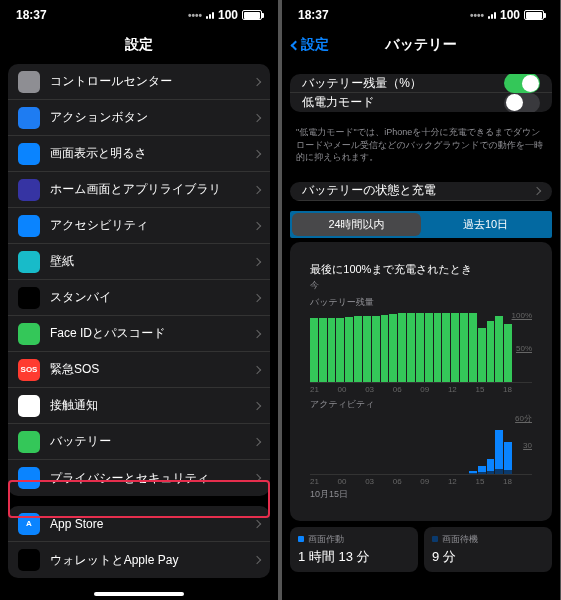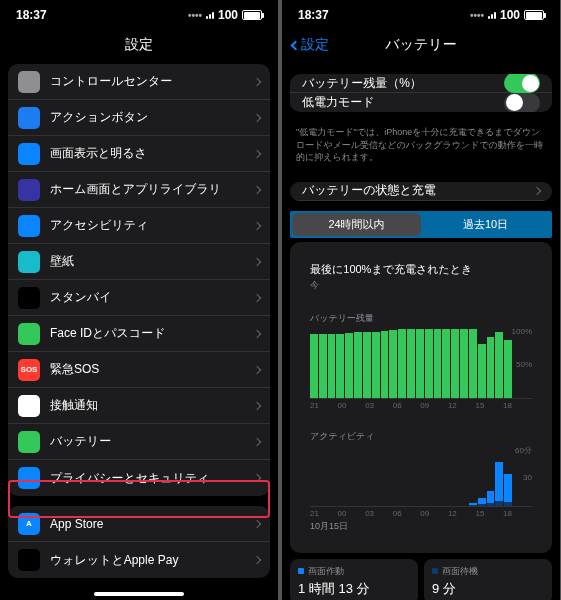--- a/index.html
+++ b/index.html
@@ -1,20 +1,20 @@
 <!DOCTYPE html>
 <html><head>
 <meta charset="utf-8">
 <style>
   * { margin: 0; padding: 0; box-sizing: border-box; font-family: -apple-system, "Hiragino Sans", sans-serif; }
   body { background: #555; display: flex; gap: 4px; width: 561px; height: 600px; }
   .phone { width: 278px; height: 100%; background: #000; color: #fff; overflow: hidden; position: relative; display:flex; flex-direction:column;}
   .status-bar { height: 30px; display: flex; justify-content: space-between; align-items: center; padding: 0 16px; font-size: 12px; font-weight:600;}
   .status-right { display: flex; align-items: center; gap: 4px; }
-  .header { text-align: center; font-size: 14px; font-weight: 400; padding: 6px 0 10px; position:relative;}
+  .header { text-align: center; font-size: 14px; font-weight: 700; padding: 6px 0 10px; position:relative;}
   .back { position:absolute; left:10px; top:6px; color:#0a84ff; font-size:14px; display:flex; align-items:center; gap:2px;}
   .chev-left { display:inline-block; width:7px; height:7px; border-left:2px solid #0a84ff; border-bottom:2px solid #0a84ff; transform:rotate(45deg);}
   .content { flex:1; overflow:hidden;}
   .group { margin: 10px 8px; background:#1c1c1e; border-radius:10px; overflow:hidden;}
   .row { display:flex; align-items:center; height:36px; padding:0 10px; border-bottom:0.5px solid #333; gap:10px; position:relative;}
   .row:last-child { border-bottom:none;}
   .icon { width:22px; height:22px; border-radius:5px; display:flex; align-items:center; justify-content:center; font-size:12px; flex-shrink:0;}
   .label { font-size:12px; flex:1; white-space:nowrap; overflow:hidden; text-overflow:ellipsis;}
   .chev { width:6px; height:6px; border-top:1.5px solid #666; border-right:1.5px solid #666; transform:rotate(45deg);}
   .highlight { position:absolute; border:2px solid #e62e4d; border-radius:4px; pointer-events:none;}
@@ -27,25 +27,25 @@
   .knob{width:17px;height:17px;background:#fff;border-radius:50%;position:absolute;top:1.5px;}
   .toggle.on .knob{right:1.5px;}
   .toggle.off .knob{left:1.5px;}
   .footnote{font-size:9px;color:#8e8e93;padding:4px 14px 8px;line-height:1.4;}
   .seg{display:flex;margin:10px 8px 4px;background:#0369a1;border-radius:2px;padding:2px;font-size:11px;}
   .seg div{flex:1;text-align:center;padding:4px 0;border-radius:6px;}
   .seg .active{background:#48484a;}
   .chart-box{margin:0 8px;background:#1c1c1e;border-radius:10px;padding:20px;}
   .chart-title{font-size:11px;margin-bottom:2px;}
   .chart-sub{font-size:9px;color:#8e8e93;}
-  .section-label{font-size:9px;color:#8e8e93;margin-top:20px;}
+  .section-label{font-size:9px;color:#8e8e93;margin-top:4px;}
   .chart{position:relative;height:70px;margin-top:4px;border-bottom:0.5px solid #333;}
   .bars{position:absolute;bottom:0;left:0;right:20px;height:100%;display:flex;align-items:flex-end;gap:1px;}
   .bar{flex:1;}
-  .ylabel{position:absolute;right:0;font-size:8px;color:#666;}
+  .ylabel{position:absolute;right:0;font-size:8px;color:#666;text-decoration:underline;}
   .xaxis{display:flex;justify-content:space-between;font-size:8px;color:#666;padding-right:20px;margin-top:2px;}
   .footer-row{display:flex;margin:6px 8px 0;gap:6px;}
   .footer-cell{flex:1;background:#1c1c1e;border-radius:8px;padding:6px 8px;}
   .footer-cell .lbl{font-size:9px;color:#8e8e93;display:flex;align-items:center;gap:4px;}
   .footer-cell .val{font-size:13px;font-weight:500;margin-top:2px;}
   .dot{width:6px;height:6px;border-radius:1px;}
   .sig{display:inline-flex;gap:1px;align-items:flex-end;}
   .sig span{width:2px;background:#fff;border-radius:1px;}
   .batt-ico{width:20px;height:10px;border:1px solid #fff;border-radius:2px;position:relative;display:flex;align-items:center;}
   .batt-ico::after{content:'';position:absolute;right:-3px;top:2px;width:2px;height:5px;background:#fff;border-radius:0 1px 1px 0;}

